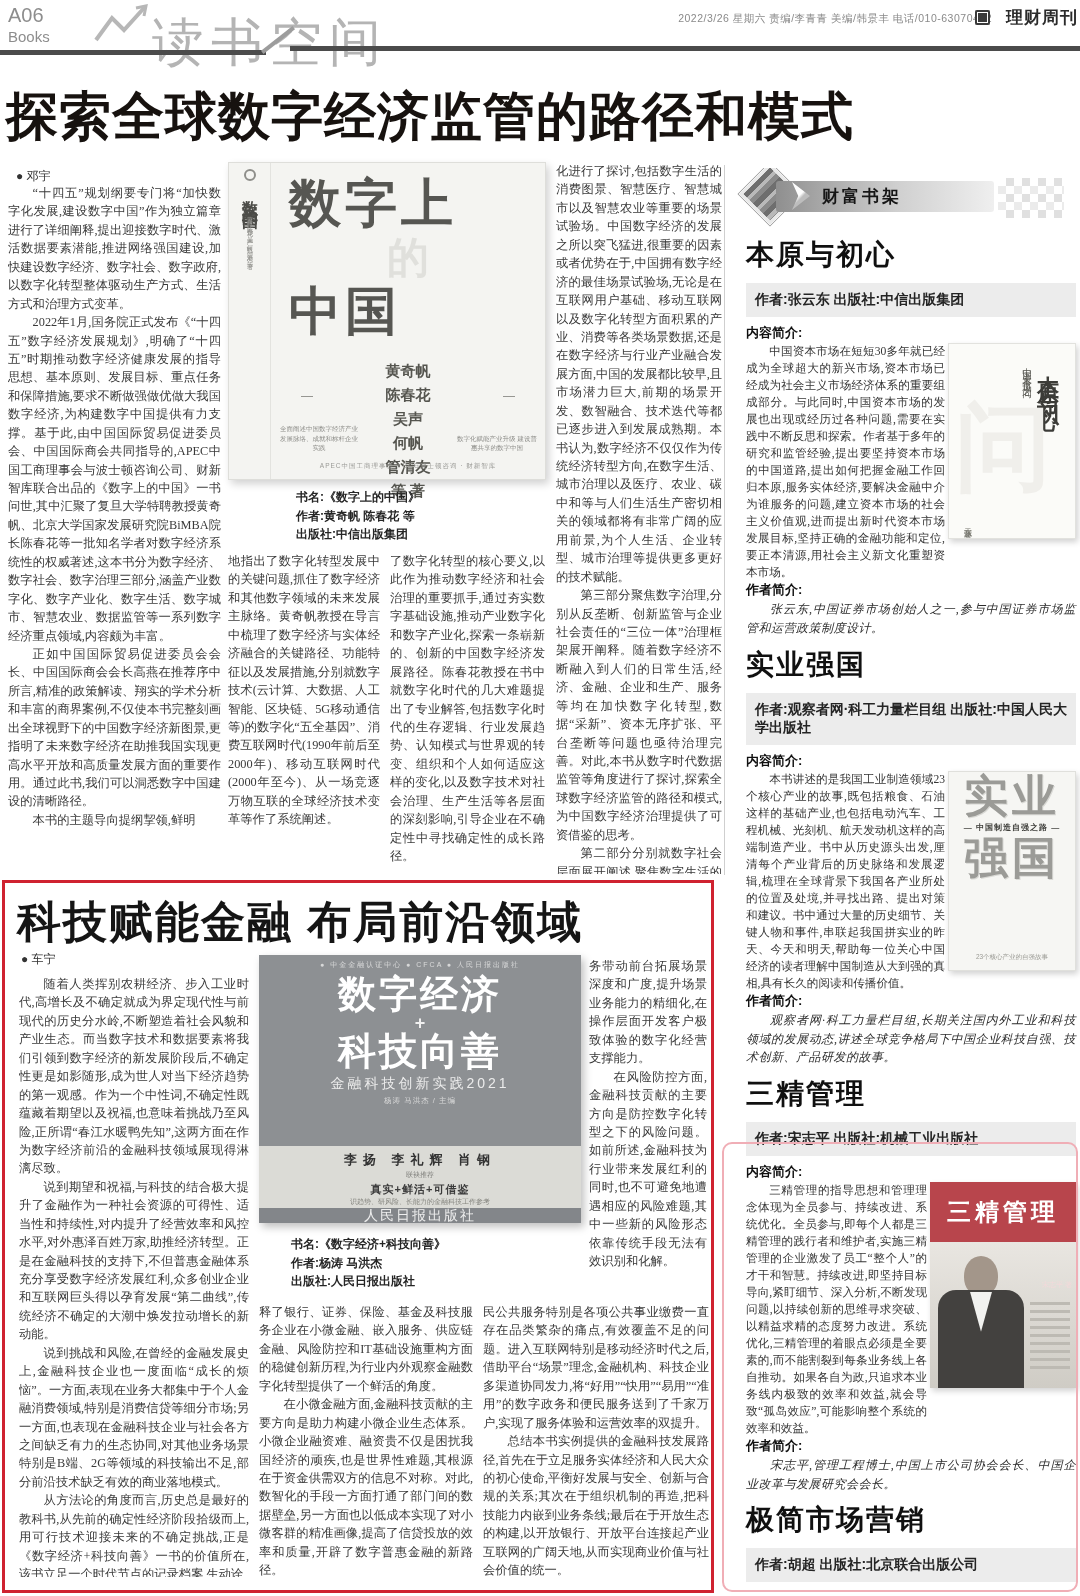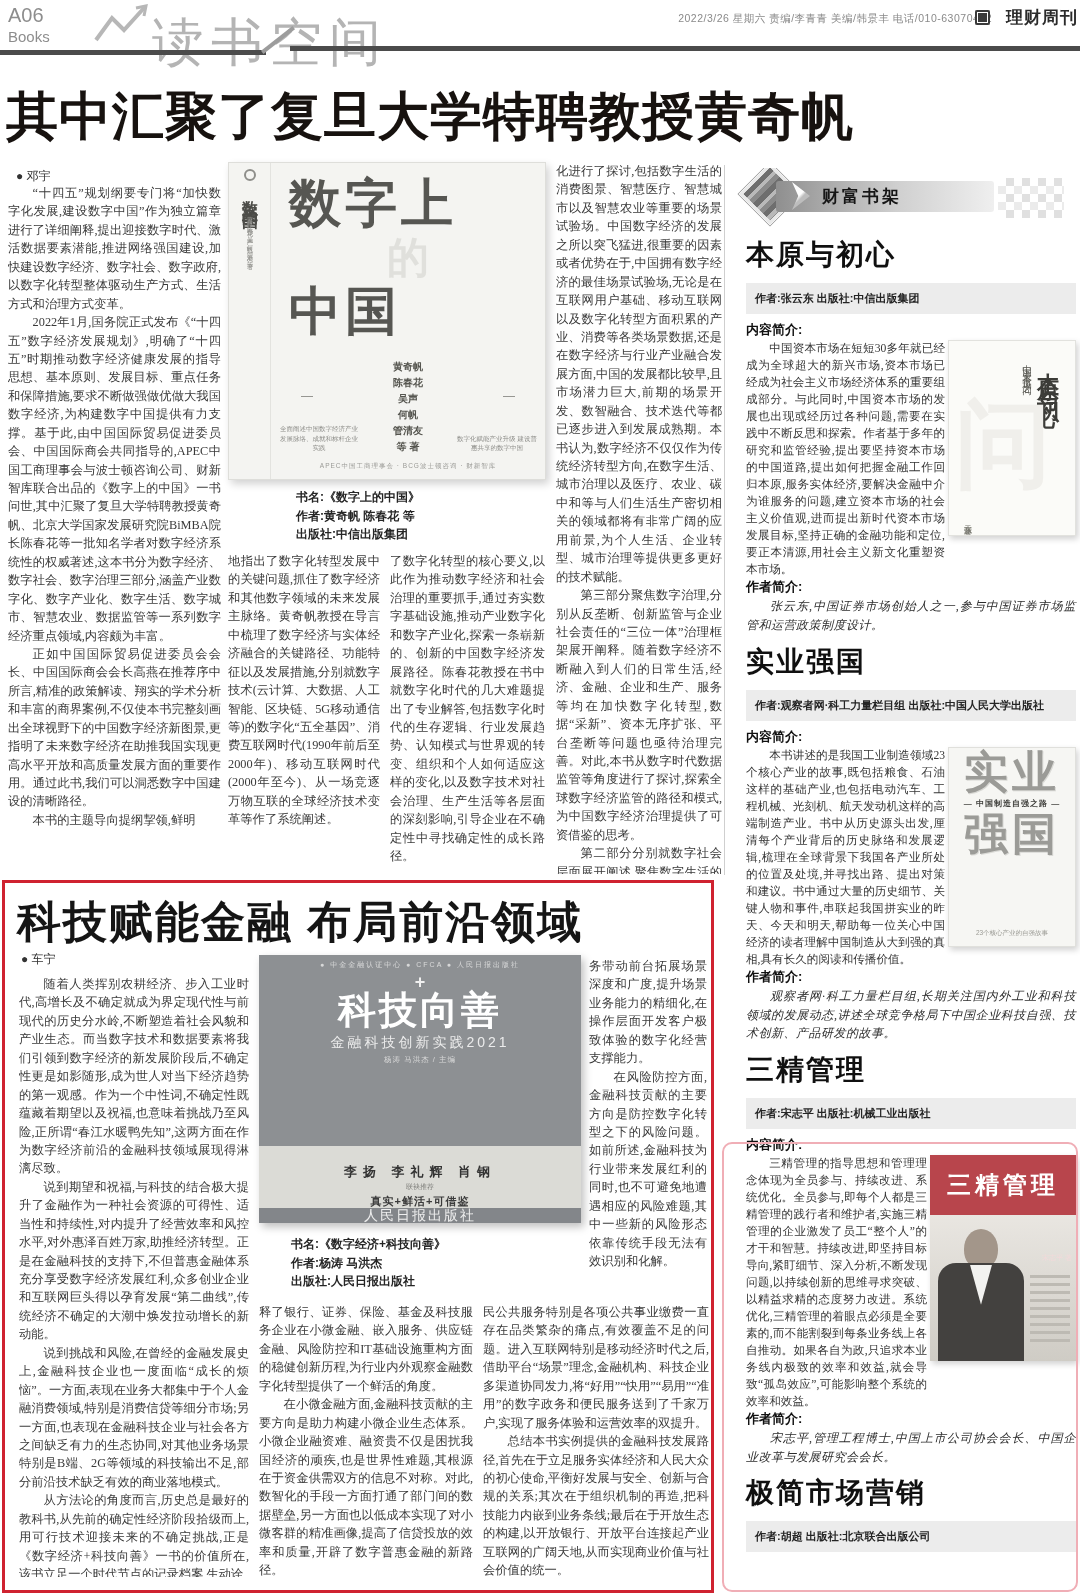--- a/index.html
+++ b/index.html
@@ -38,21 +38,21 @@
   .cover1{position:absolute;left:228px;top:162px;width:318px;height:318px;background:#f4f4f1;
           border:1px solid #dededa;box-shadow:3px 4px 8px rgba(0,0,0,.18);display:flex}
   .cv1-spine{width:42px;border-right:1px solid #e3e3df;display:flex;flex-direction:column;align-items:center;padding-top:6px;gap:6px}
   .cv1-logo{width:12px;height:12px;border-radius:50%;border:2px solid #8e8e8a}
   .cv1-spine-title{writing-mode:vertical-rl;font-size:16px;font-weight:700;color:#4c4c48;letter-spacing:3px}
   .cv1-spine-authors{writing-mode:vertical-rl;font-size:6.5px;color:#8b8b87;letter-spacing:2px}
   .cv1-face{flex:1;position:relative;padding:6px 10px;color:#545450}
   .cv1-row{font-size:52px;font-weight:600;color:#565652;display:flex;justify-content:space-between;padding:0 8px;letter-spacing:4px}
   .cv1-ghost{text-align:center;font-size:42px;color:#e0e0dc;font-weight:600;line-height:.9}
   .cv1-authors{position:absolute;left:50%;top:196px;transform:translateX(-50%);text-align:center;
-               font-size:10px;font-weight:700;color:#55554f;line-height:1.6}
+               font-size:15px;font-weight:700;color:#55554f;line-height:1.6}
   .cv1-dash{position:absolute;top:226px;font-size:12px;color:#8a8a86}
   .cv1-tag{position:absolute;bottom:26px;width:84px;font-size:6.5px;color:#8e8e8a;line-height:1.5;text-align:center}
   .cv1-logos{position:absolute;bottom:8px;left:0;right:0;text-align:center;font-size:6.5px;color:#9a9a96;letter-spacing:1px}
   .caption{position:absolute;font-size:12px;font-weight:700;color:#252525;line-height:1.55}
   .cap1{left:296px;top:488px;width:260px}
 
   
   .redbox{position:absolute;left:2px;top:880px;width:712px;height:713px;border:3px solid #cf2230;background:#fff}
   .headline2{position:absolute;left:12px;top:10px;font-size:44px;font-weight:900;color:#151515;letter-spacing:2px;white-space:nowrap}
   .by2{position:absolute;left:16px;top:68px}
@@ -67,21 +67,21 @@
 
   
   .cover2{position:absolute;left:254px;top:72px;width:322px;height:268px;display:flex;flex-direction:column;
           box-shadow:3px 4px 8px rgba(0,0,0,.25)}
   .cv2-face{flex:1;background:#8d9093;color:#fff;text-align:center;padding-top:5px}
   .cv2-brands{font-size:7px;color:#e6e6e6;opacity:.85;letter-spacing:2px;margin-bottom:4px}
   .cv2-t{font-size:38px;font-weight:900;letter-spacing:3px;line-height:1.08}
   .cv2-plus{font-size:18px;font-weight:700;line-height:.9;color:#f0f0f0}
   .cv2-sub{font-size:14px;color:#ececec;letter-spacing:3px;margin-top:3px}
   .cv2-eds{font-size:7.5px;color:#d9d9d9;margin-top:3px;letter-spacing:1px}
-  .cv2-band{height:62px;background:#dbdbd6;color:#3b3b3b;text-align:center;padding-top:17px}
+  .cv2-band{height:62px;background:#dbdbd6;color:#3b3b3b;text-align:center;padding-top:5px}
   .cv2-names{font-size:13px;font-weight:700;letter-spacing:6px;color:#333}
   .cv2-note{font-size:7px;color:#7e7e7a;margin-top:1px}
   .cv2-slogan{font-size:11px;font-weight:900;margin-top:2px;letter-spacing:1px}
   .cv2-slsub{font-size:7px;color:#85857f}
   .cv2-pub{height:15px;background:#83868a;color:#eee;font-size:14px;text-align:center;line-height:15px;letter-spacing:2px}
 
   
   .sidebar{position:absolute;left:728px;top:168px;width:352px;height:1428px;overflow:hidden;padding:0 4px 0 18px}
   .shelf-banner{position:relative;height:52px;margin:4px 0 12px 0}
   .banner-strip{position:absolute;left:30px;top:9px;width:218px;height:31px;border-radius:3px;
@@ -89,21 +89,21 @@
                 display:flex;align-items:center;padding-left:46px;font-size:17px;font-weight:900;color:#161616;letter-spacing:3px}
   .banner-diamond{position:absolute;left:2px;top:0;width:44px;height:44px;transform:rotate(45deg);
                   background:repeating-linear-gradient(90deg,#6e6e6e 0 5px,#b9b9b9 5px 9px,#8a8a8a 9px 14px);
                   border:3px solid #e9e9e9;box-shadow:0 0 0 1px #9d9d9d}
   .banner-chev{position:absolute;left:46px;top:10px;width:18px;height:28px;
                background:linear-gradient(135deg,#fdfdfd 45%,#bdbdbd 55%);clip-path:polygon(0 0,100% 50%,0 100%,35% 50%)}
   .banner-squares{position:absolute;left:252px;top:6px;width:66px;height:40px;
                   background:conic-gradient(#d8d8d8 0 25%,transparent 0 50%,#e6e6e6 0 75%,transparent 0);
                   background-size:16px 16px;opacity:.8}
   .sb-title{font-size:28px;font-weight:900;color:#101010;letter-spacing:2px;margin:8px 0 9px 0}
-  .sb-meta{background:#ececec;padding:8px 9px;font-size:11px;font-weight:700;color:#242424;margin-bottom:7px}
+  .sb-meta{background:#ececec;padding:8px 9px;font-size:14px;font-weight:700;color:#242424;margin-bottom:7px}
   .sb-label{font-size:13px;font-weight:900;color:#101010;margin-bottom:1px}
   .sb-row{display:flex;gap:3px}
   .sb-text{flex:1;font-family:"Liberation Serif",serif;font-size:11.6px;line-height:1.47;text-align:justify;color:#363636}
   .sb-text p{text-indent:2em}
   .sb-bio{font-family:"Liberation Serif",serif;font-style:italic;font-size:12px;line-height:1.55;
           color:#2d2d2d;text-align:justify;letter-spacing:.5px}
   .sb-bio p{text-indent:2em}
   .sb-sec{margin-bottom:6px}
 
   
@@ -146,21 +146,21 @@
   <div class="section-cn">读书空间</div>
   <div class="dateline">2022/3/26  星期六  责编/李青青  美编/韩景丰  电话/010-63070492</div>
   <div class="masthead">
     <span class="masthead-ic"></span>
     <span class="masthead-tx">理财周刊</span>
   </div>
   <div class="rule-l"></div>
   <div class="rule-slash"></div>
   <div class="rule-r"></div>
 
-  <h1 class="headline1">其中汇聚了复旦大学特聘教授黄奇帆</h1>
+  <h1 class="headline1">探索全球数字经济监管的路径和模式</h1>
   <div class="byline by1">● 邓宇</div>
 
   <div class="mcol c1">
     <p>“十四五”规划纲要专门将“加快数字化发展,建设数字中国”作为独立篇章进行了详细阐释,提出迎接数字时代、激活数据要素潜能,推进网络强国建设,加快建设数字经济、数字社会、数字政府,以数字化转型整体驱动生产方式、生活方式和治理方式变革。</p>
     <p>2022年1月,国务院正式发布《“十四五”数字经济发展规划》,明确了“十四五”时期推动数字经济健康发展的指导思想、基本原则、发展目标、重点任务和保障措施,要求不断做强做优做大我国数字经济,为构建数字中国提供有力支撑。基于此,由中国国际贸易促进委员会、中国国际商会共同指导的,APEC中国工商理事会与波士顿咨询公司、财新智库联合出品的《数字上的中国》一书问世,其中汇聚了复旦大学特聘教授黄奇帆、北京大学国家发展研究院BiMBA院长陈春花等一批知名学者对数字经济系统性的权威著述,这本书分为数字经济、数字社会、数字治理三部分,涵盖产业数字化、数字产业化、数字生活、数字城市、智慧农业、数据监管等一系列数字经济重点领域,内容颇为丰富。</p>
     <p>正如中国国际贸易促进委员会会长、中国国际商会会长高燕在推荐序中所言,精准的政策解读、翔实的学术分析和丰富的商界案例,不仅使本书完整刻画出全球视野下的中国数字经济新图景,更指明了未来数字经济在助推我国实现更高水平开放和高质量发展方面的重要作用。通过此书,我们可以洞悉数字中国建设的清晰路径。</p>
     <p>本书的主题导向提纲挈领,鲜明</p>
   </div>
 
   <div class="cover1">
@@ -217,20 +217,21 @@
     <div class="rcol rc1">
       <p>随着人类挥别农耕经济、步入工业时代,高增长及不确定就成为界定现代性与前现代的历史分水岭,不断塑造着社会风貌和产业生态。而当数字技术和数据要素将我们引领到数字经济的新发展阶段后,不确定性更是如影随形,成为世人对当下经济趋势的第一观感。作为一个中性词,不确定性既蕴藏着期望以及祝福,也意味着挑战乃至风险,正所谓“春江水暖鸭先知”,这两方面在作为数字经济前沿的金融科技领域展现得淋漓尽致。</p>
       <p>说到期望和祝福,与科技的结合极大提升了金融作为一种社会资源的可得性、适当性和持续性,对内提升了经营效率和风控水平,对外惠泽百姓万家,助推经济转型。正是在金融科技的支持下,不但普惠金融体系充分享受数字经济发展红利,众多创业企业和互联网巨头得以孕育发展“第二曲线”,传统经济不确定的大潮中焕发拉动增长的新动能。</p>
       <p>说到挑战和风险,在曾经的金融发展史上,金融科技企业也一度面临“成长的烦恼”。一方面,表现在业务大都集中于个人金融消费领域,特别是消费信贷等细分市场;另一方面,也表现在金融科技企业与社会各方之间缺乏有力的生态协同,对其他业务场景特别是B端、2G等领域的科技输出不足,部分前沿技术缺乏有效的商业落地模式。</p>
       <p>从方法论的角度而言,历史总是最好的教科书,从先前的确定性经济阶段拾级而上,用可行技术迎接未来的不确定挑战,正是《数字经济+科技向善》一书的价值所在,该书立足一个时代节点的记录档案,生动诠</p>
     </div>
 
     <div class="cover2">
       <div class="cv2-face">
         <div class="cv2-brands">● 中金金融认证中心  ● CFCA  ● 人民日报出版社</div>
+        <div class="cv2-t">数字经济</div>
         <div class="cv2-plus">+</div>
         <div class="cv2-t">科技向善</div>
         <div class="cv2-sub">金融科技创新实践2021</div>
         <div class="cv2-eds">杨涛 马洪杰 / 主编</div>
       </div>
       <div class="cv2-band">
         <div class="cv2-names">李扬  李礼辉  肖钢</div>
         <div class="cv2-note">联袂推荐</div>
         <div class="cv2-slogan">真实+鲜活+可借鉴</div>
         <div class="cv2-slsub">识趋势、研风险、长能力的金融科技工作参考</div>

